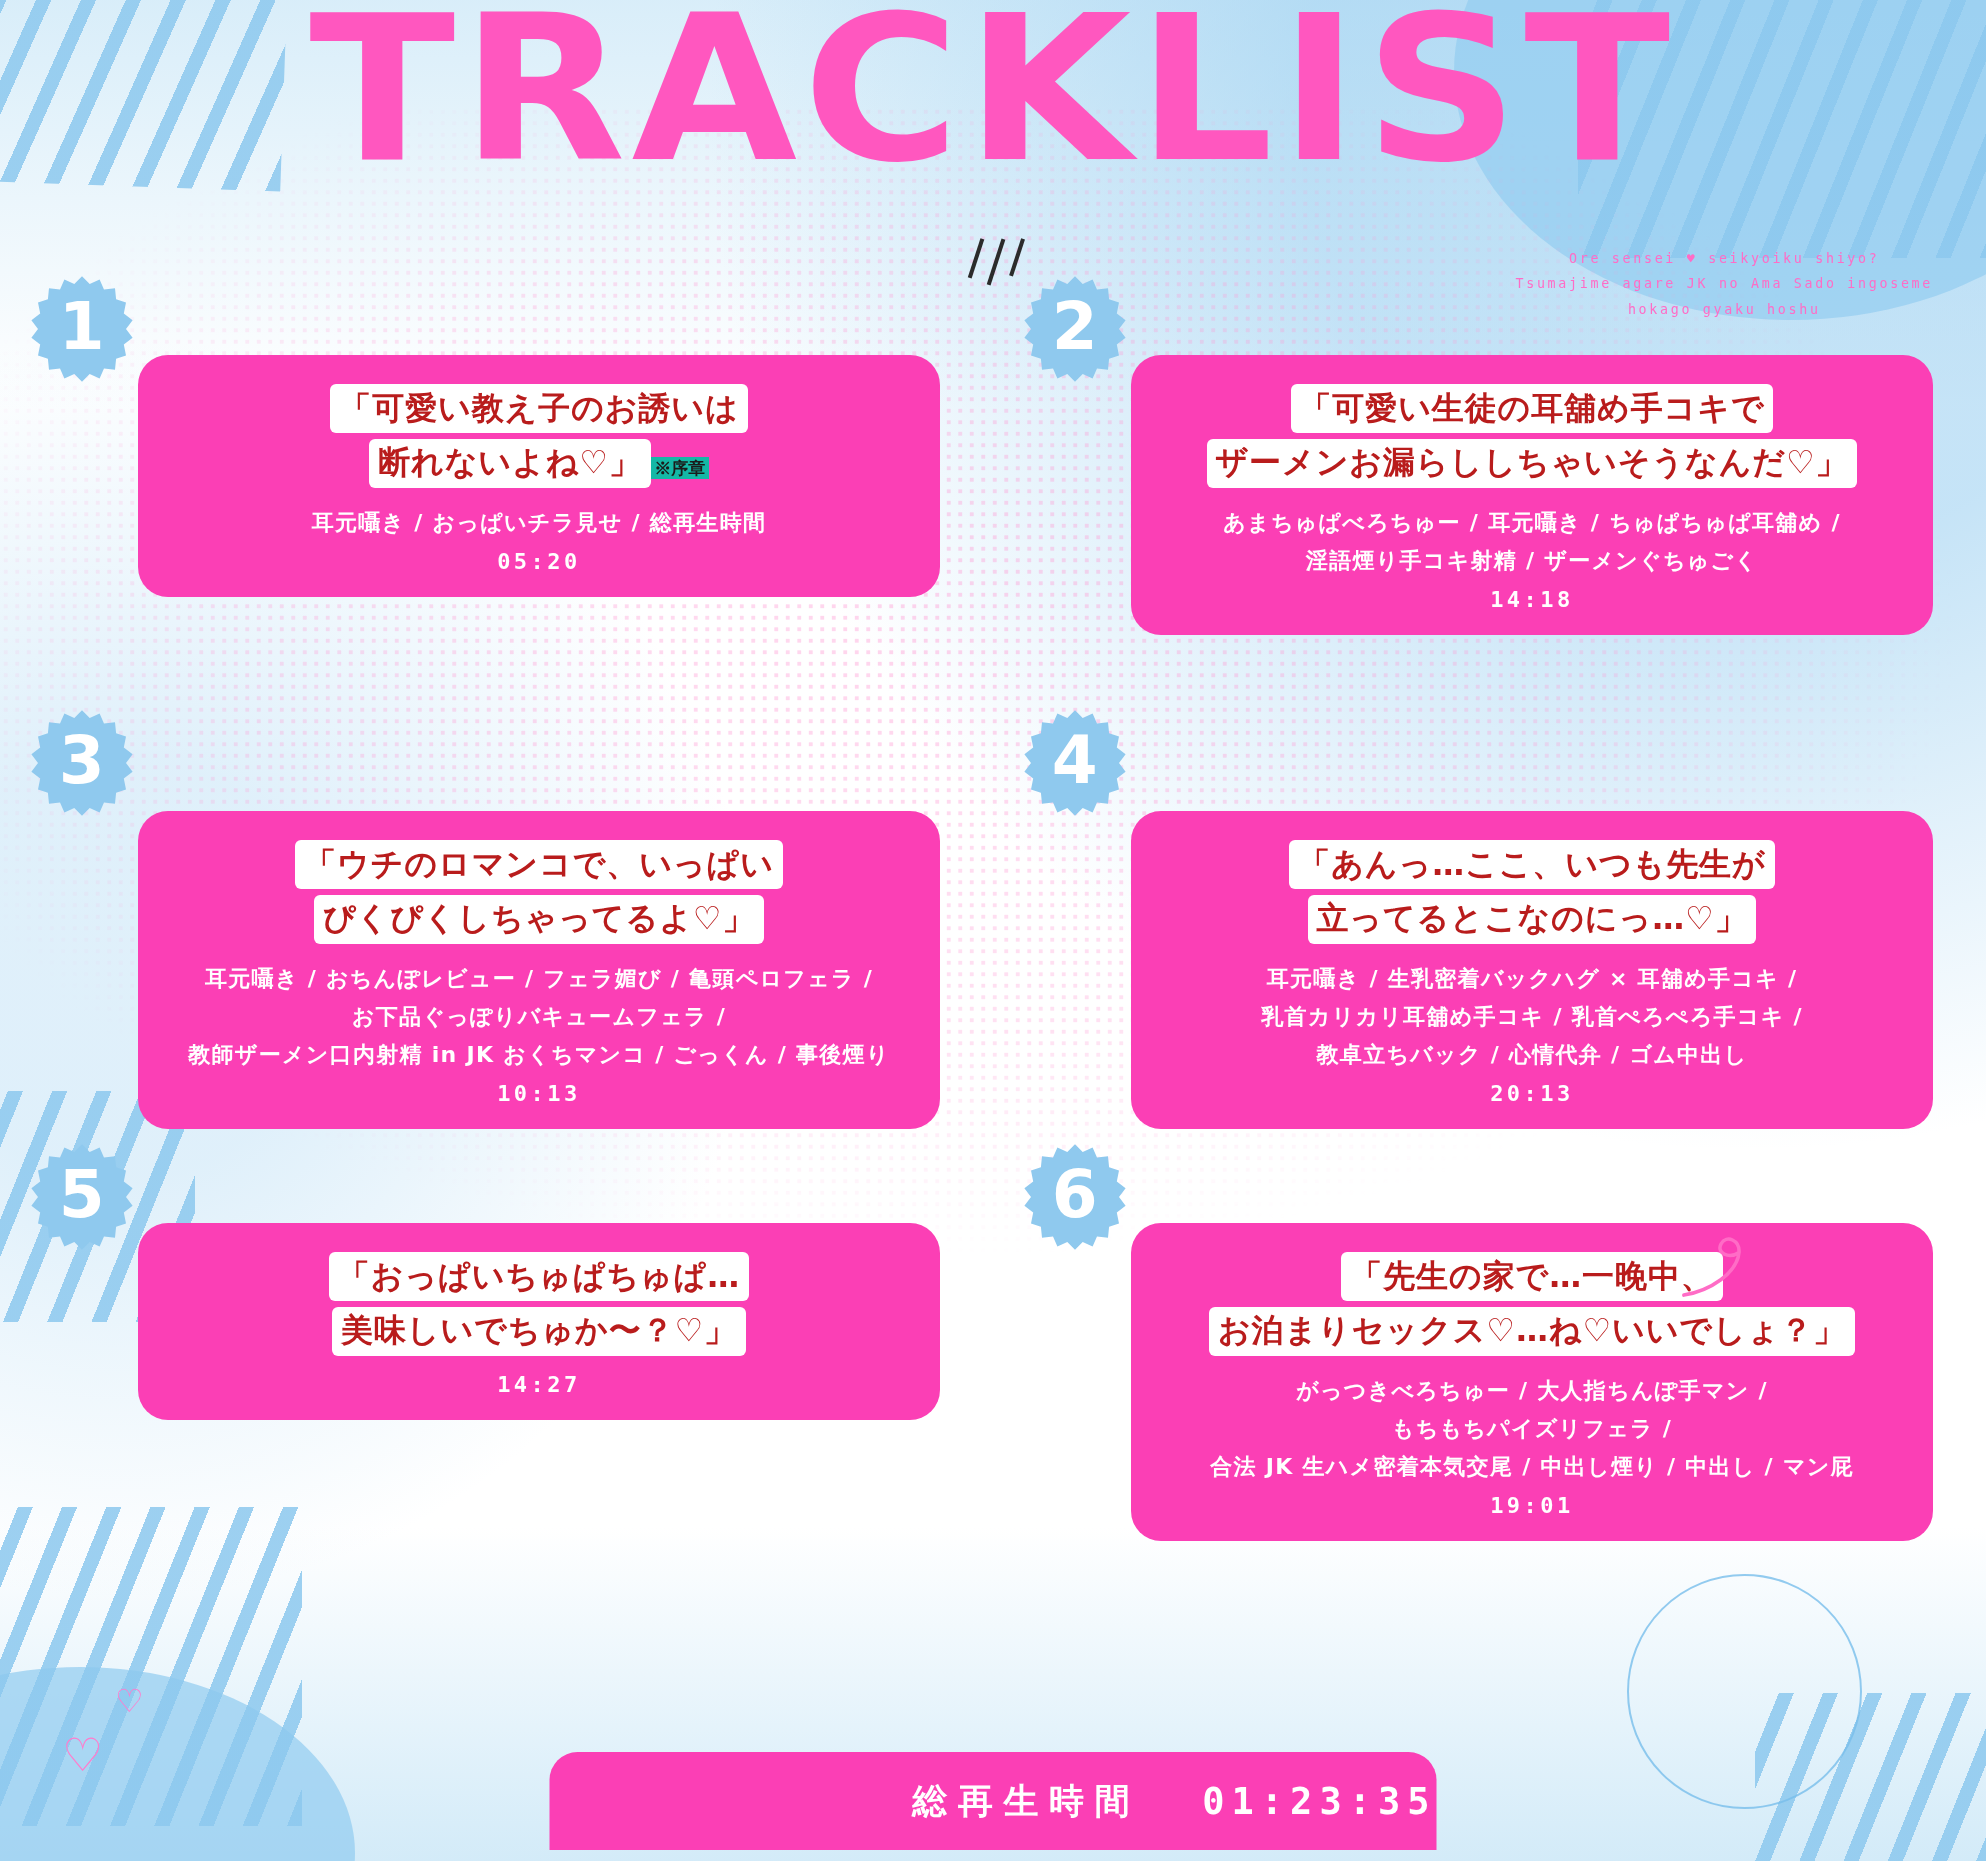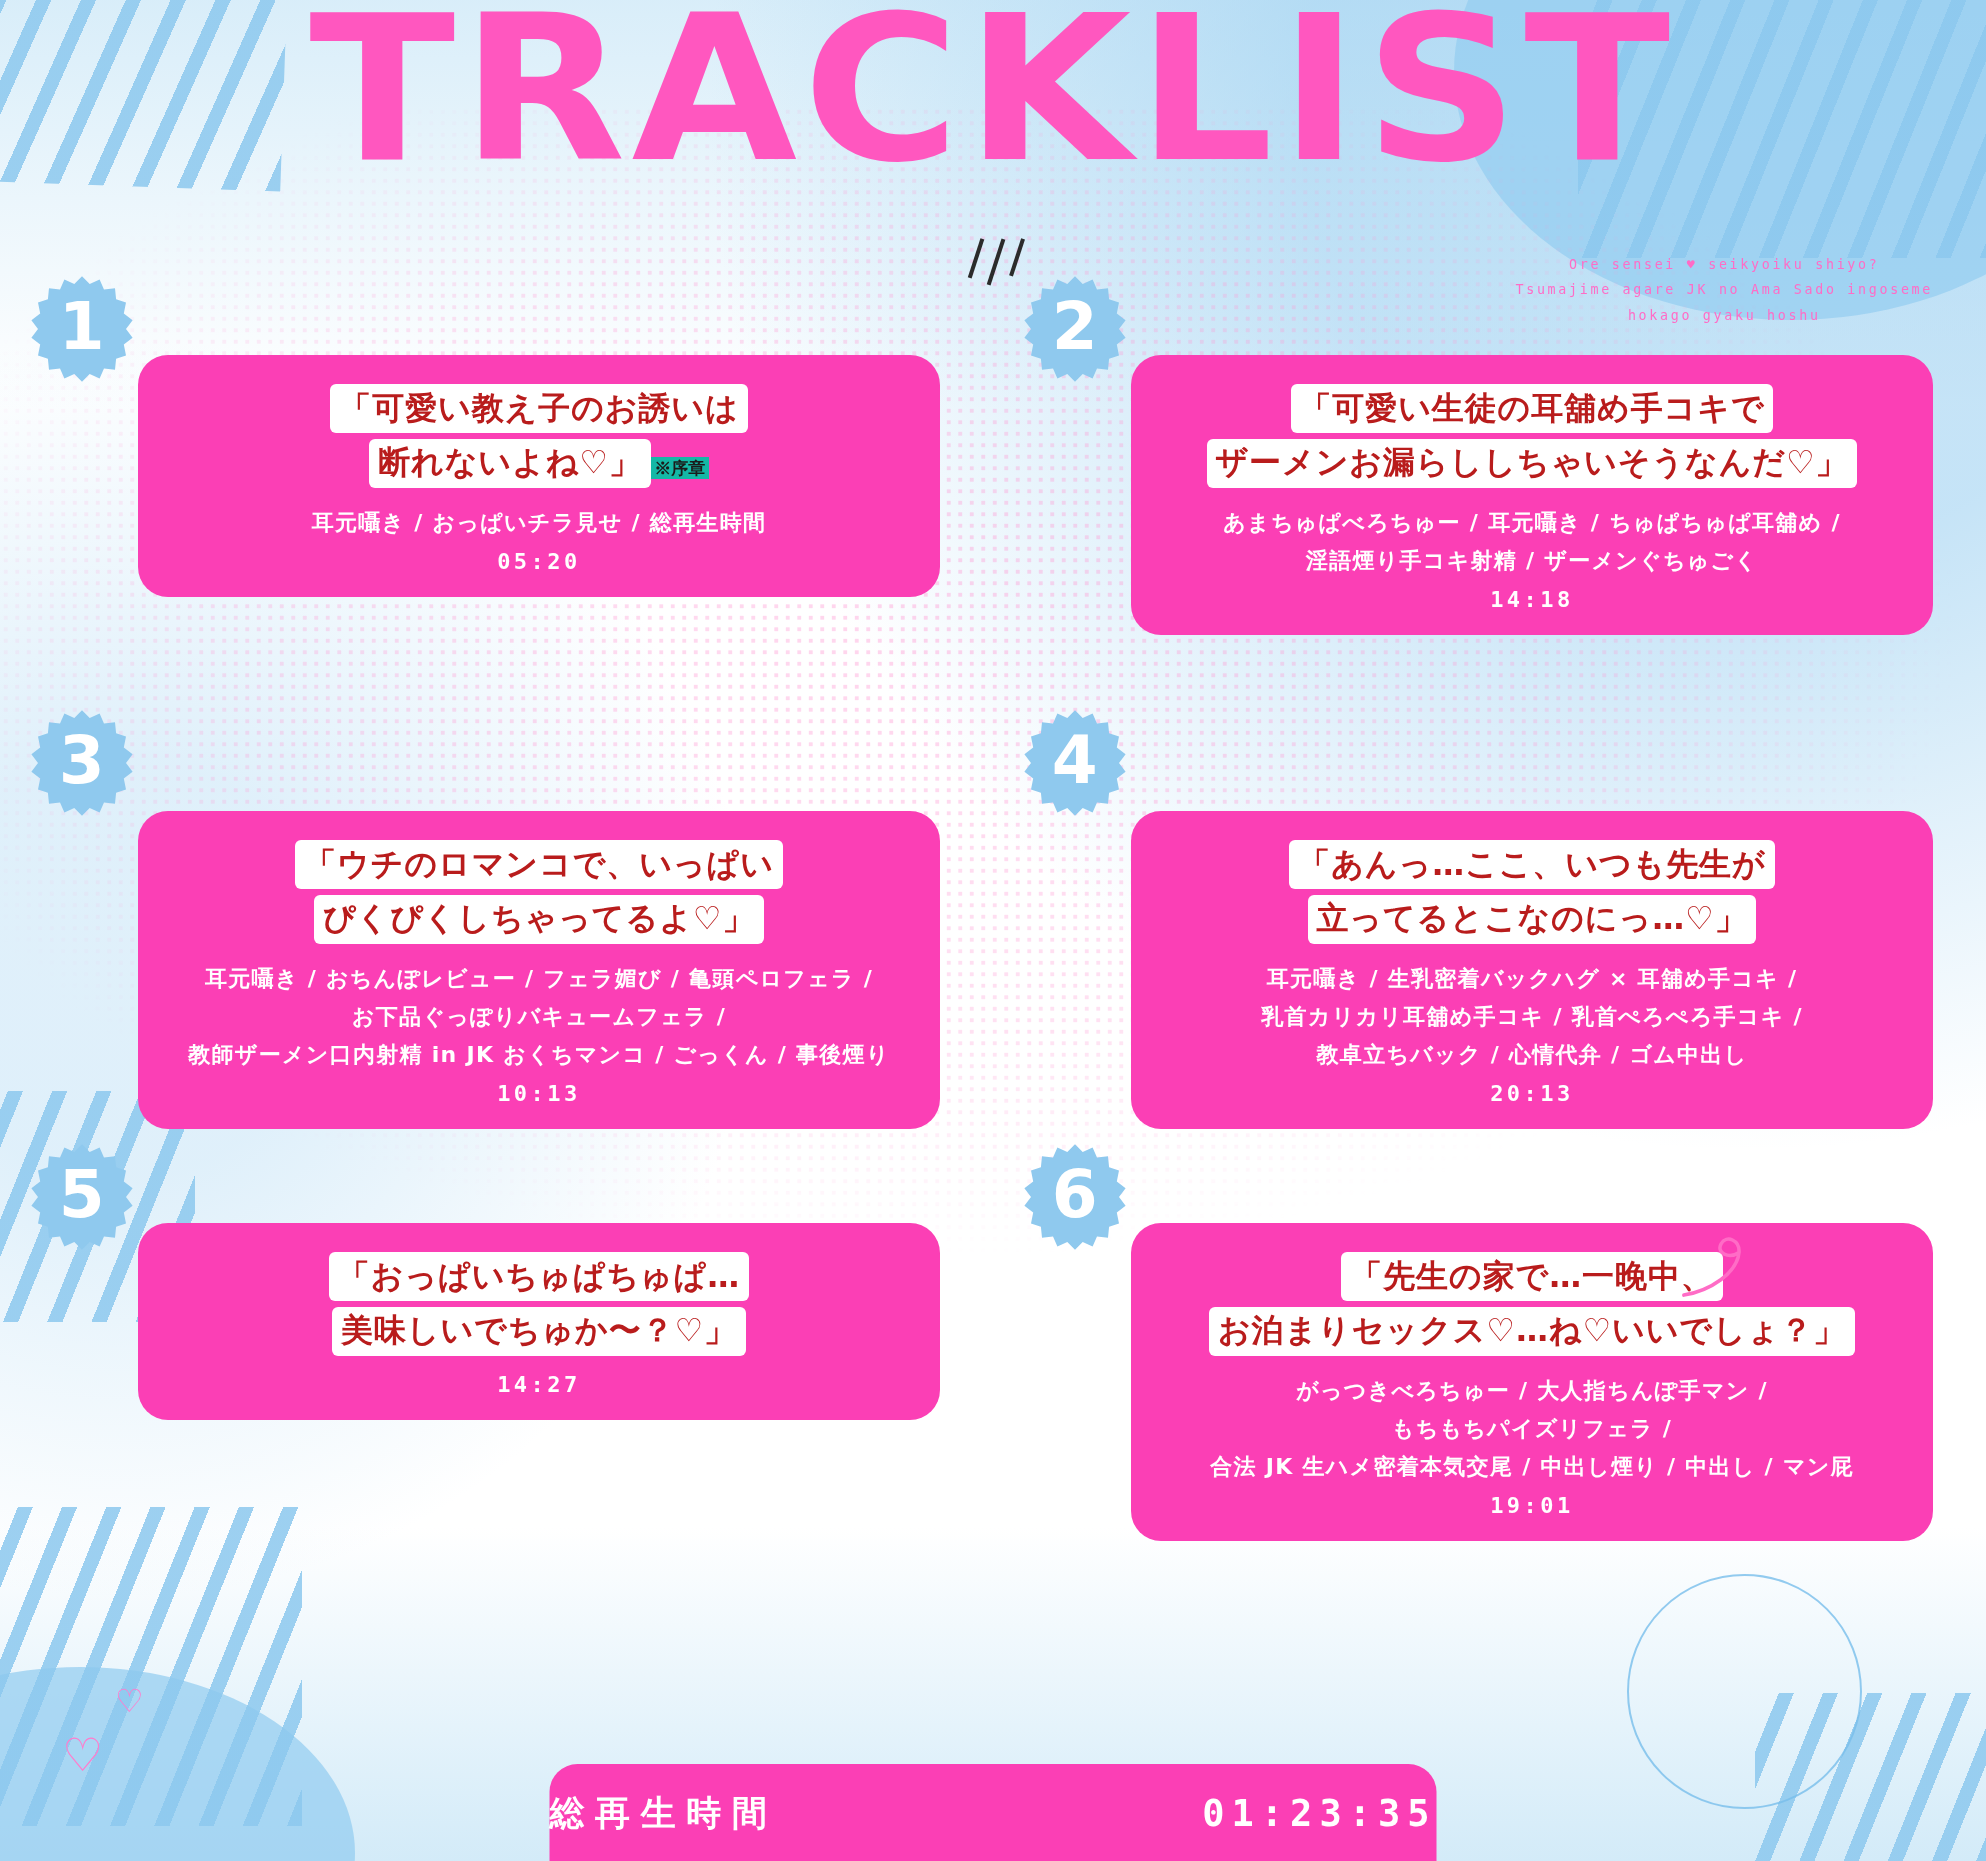--- a/index.html
+++ b/index.html
@@ -100,21 +100,21 @@
     width: 4.4px; height: 41px;
     background: #2b2b2b;
     transform: rotate(18deg);
   }
   .title-slashes i:nth-child(2) { height: 48px; }
   .title-slashes i:nth-child(3) { height: 39px; }
 
   .romaji {
     position: absolute;
     right: 53px;
-    top: 252px;
+    top: 246px;
     text-align: center;
     color: #ff6cc6;
     font-family: "DejaVu Sans Mono", monospace;
     font-size: 13.3px;
     letter-spacing: 2.7px;
     line-height: 1.9;
     z-index: 6;
   }
 
   
@@ -209,28 +209,28 @@
     font-size: 22px;
     letter-spacing: 3.5px;
     margin-top: 7px;
   }
 
   
   .total-bar {
     position: absolute;
     left: 50%;
     transform: translateX(-50%);
-    bottom: 0;
+    bottom: 12px;
     width: 887px;
     height: 98px;
     background: #fb3fb5;
     border-radius: 28px 28px 0 0;
     display: flex;
     align-items: center;
-    justify-content: space-between;
+    justify-content: flex-end;
     gap: 62px;
     z-index: 7;
   }
   .total-label {
     color: #ffffff;
     font-family: "DejaVu Sans", sans-serif;
     font-weight: 700;
     font-size: 35px;
     letter-spacing: 10.6px;
   }

